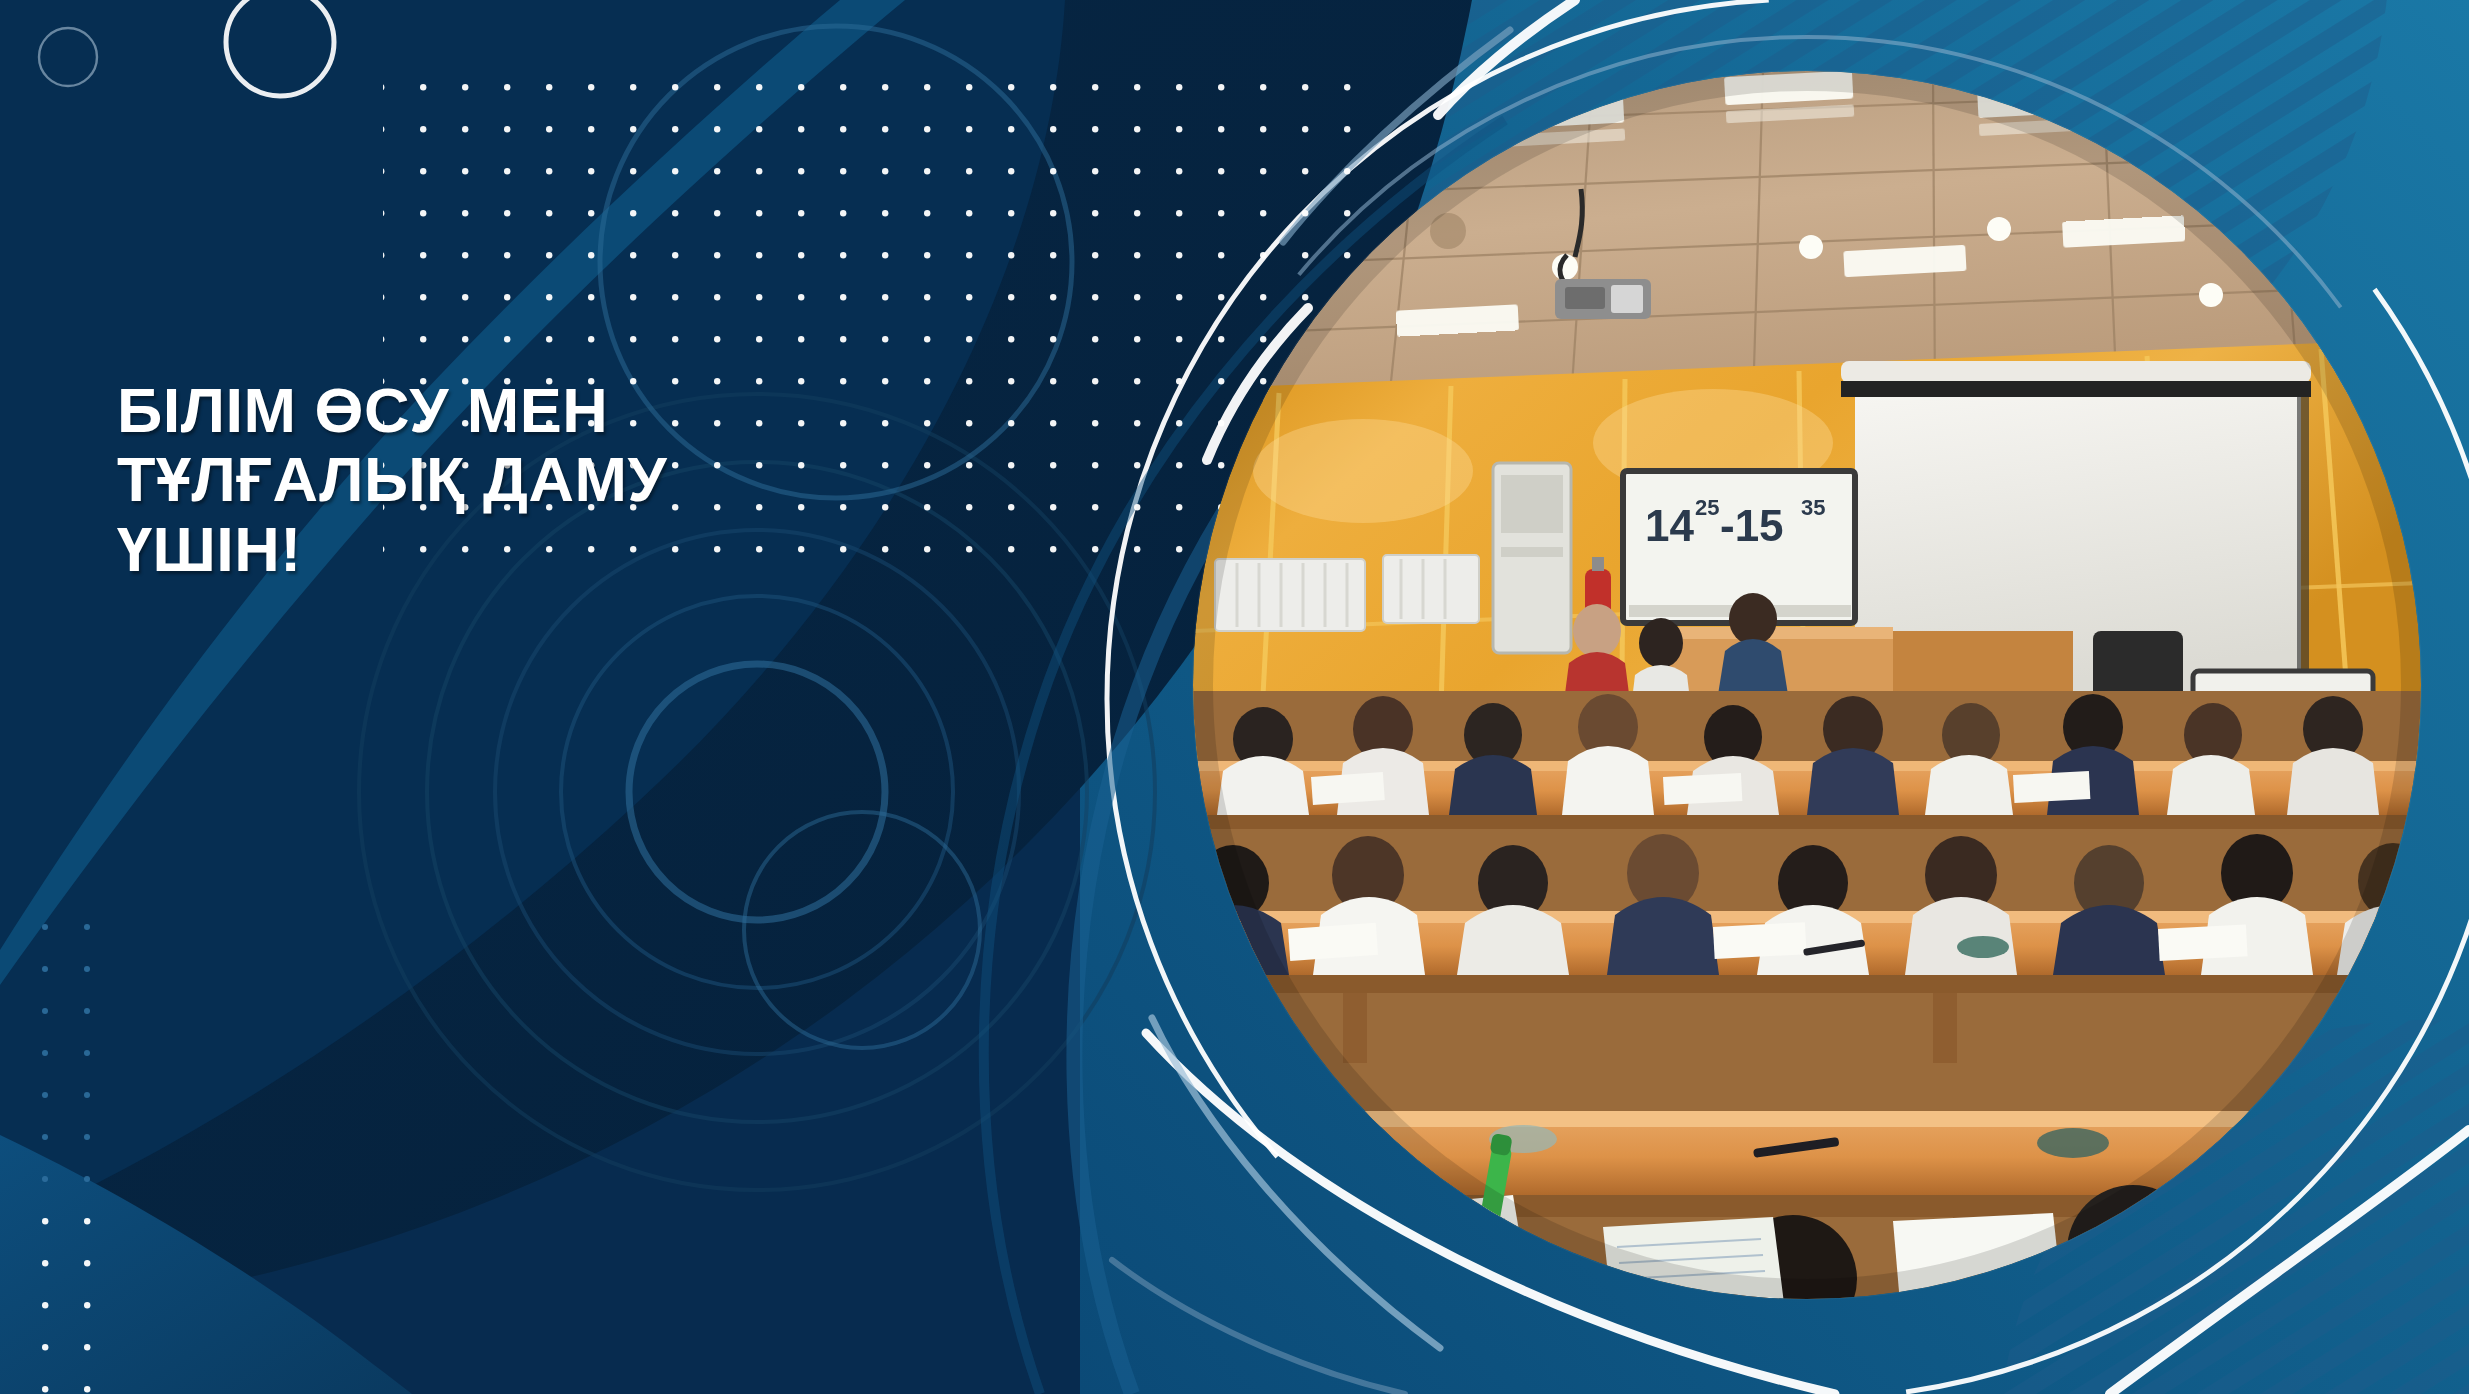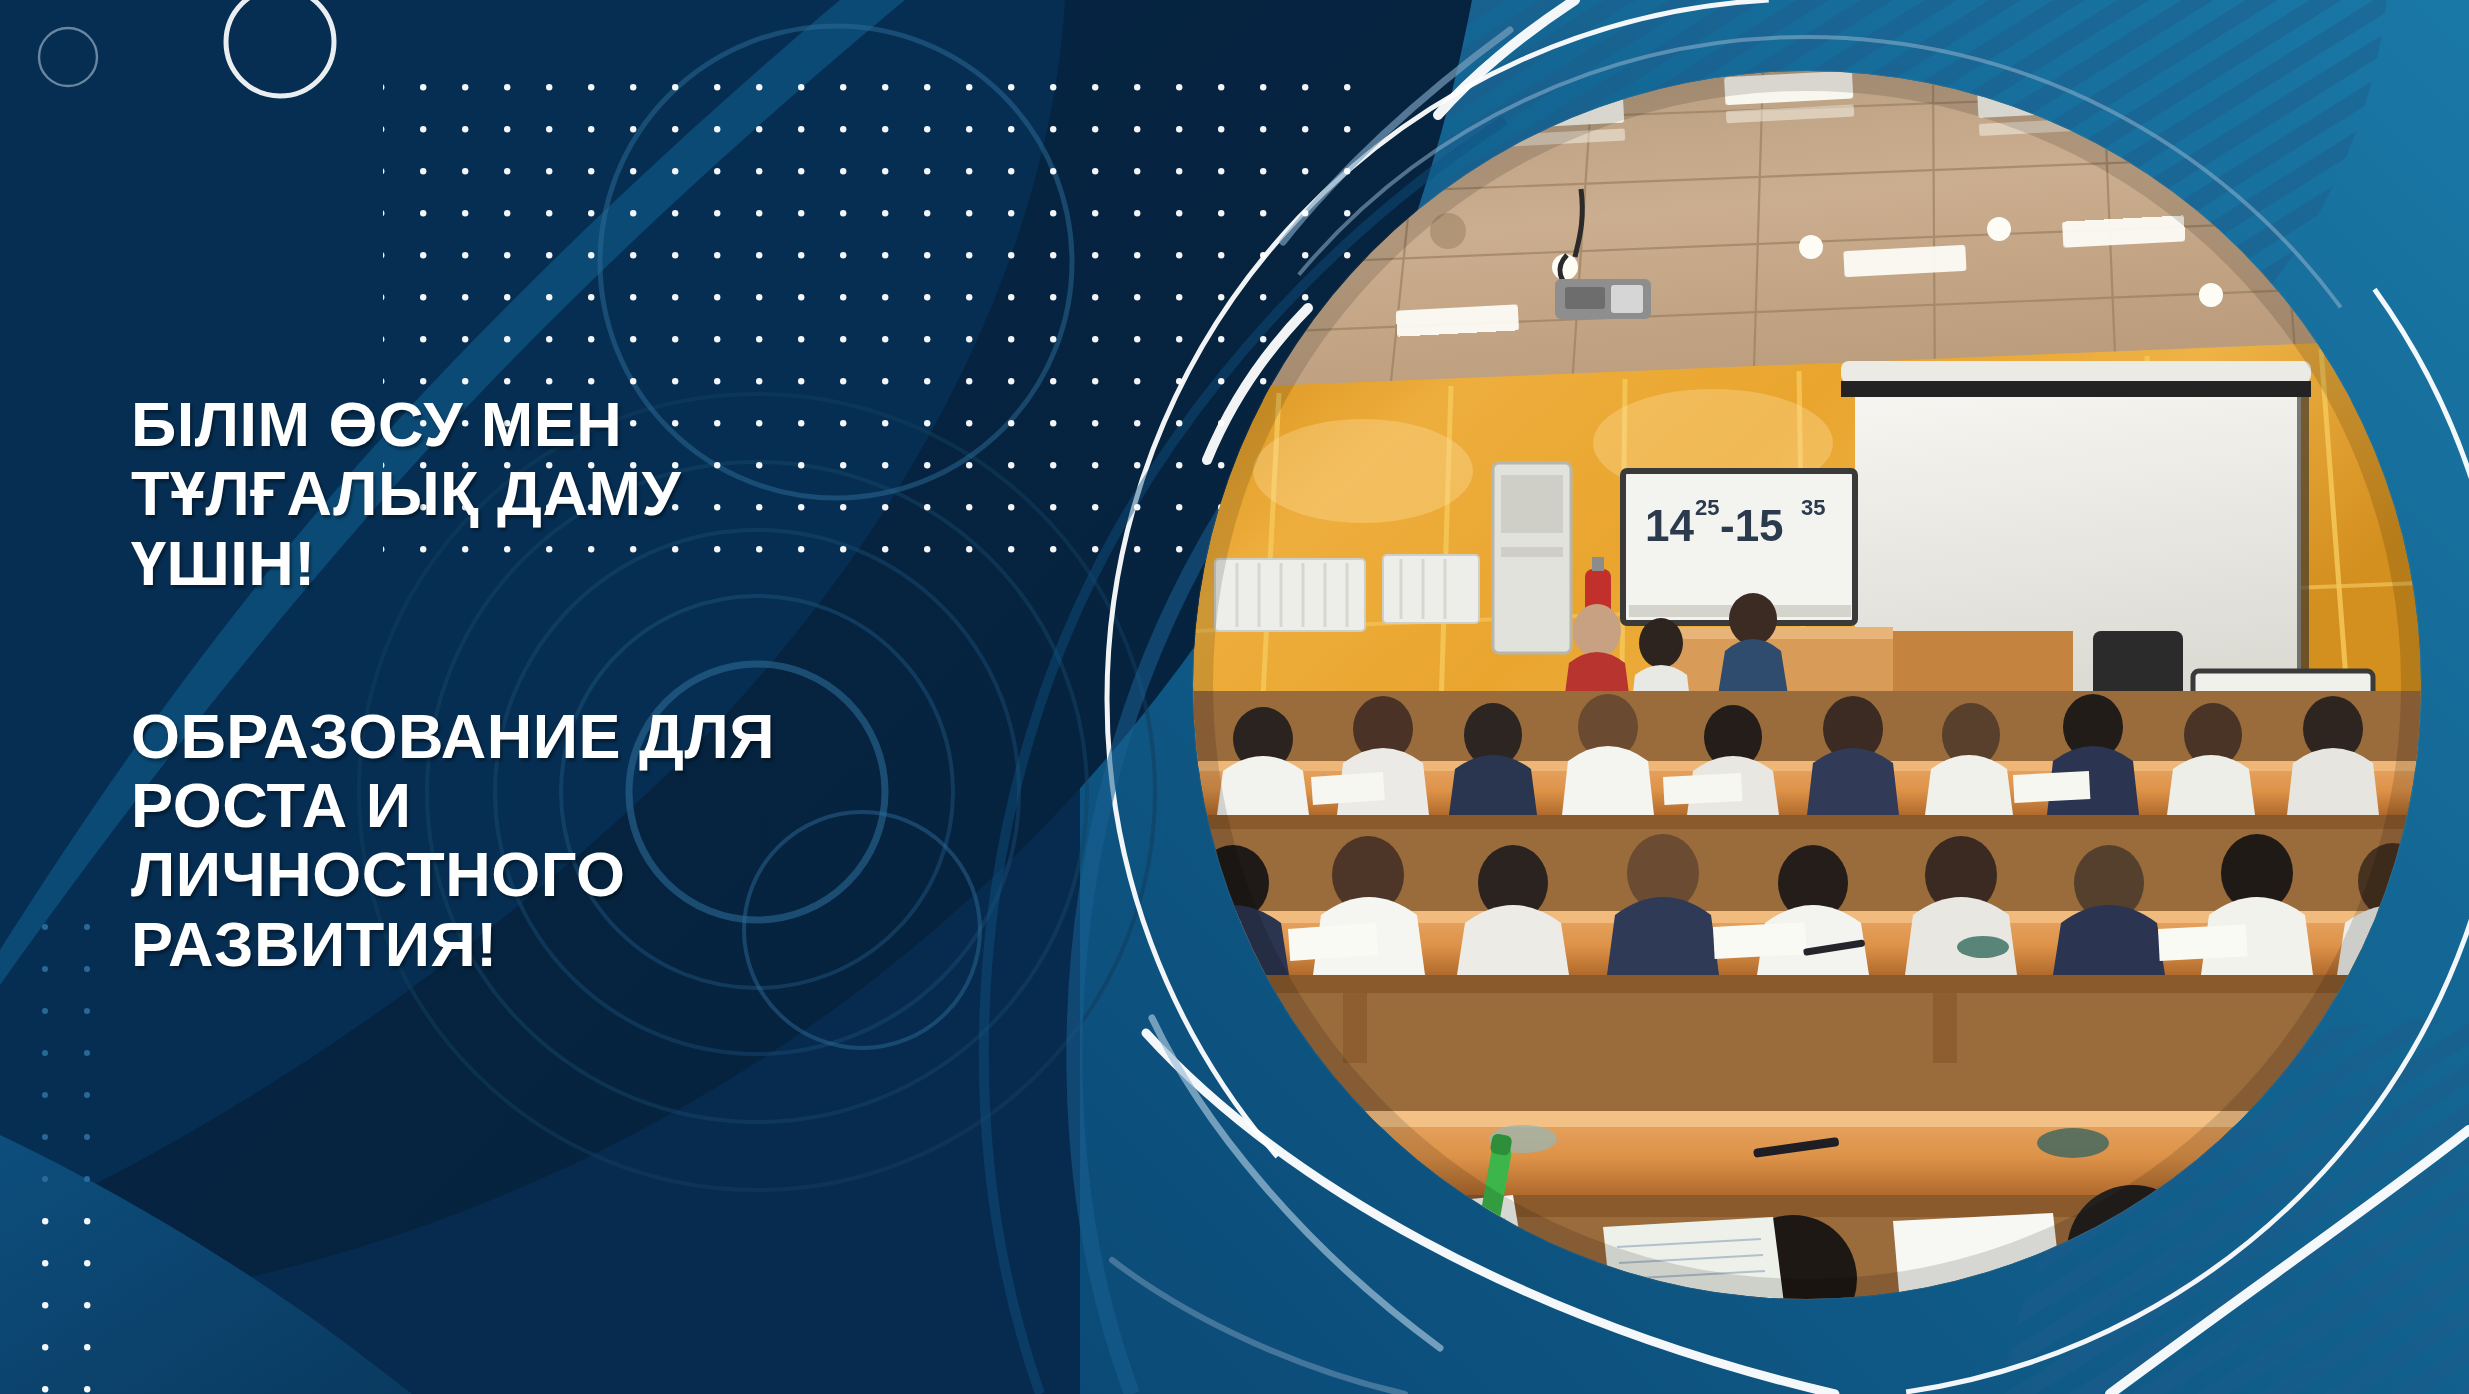--- a/index.html
+++ b/index.html
@@ -22,21 +22,21 @@
 
   
   #text-block {
     position: absolute;
     left: 113px;
     top: 372px;
     width: 800px;
     z-index: 40;
   }
   .headline {
-    margin: 18px;
+    margin: 4px;
     color: #ffffff;
     font-family: "Liberation Sans", sans-serif;
     font-weight: 700;
     font-size: 63px;
     line-height: 1.10;
     letter-spacing: 0.5px;
     text-transform: uppercase;
     text-shadow: 2px 3px 3px rgba(0,0,0,0.38);
     white-space: pre-line;
   }
@@ -479,18 +479,15 @@
 
         <circle cx="614" cy="614" r="614" fill="none" stroke="#00000022" stroke-width="40"></circle>
       </g>
     </svg>
   </div>
 
   <div id="text-block">
     <h1 class="headline kk">БІЛІМ ӨСУ МЕН
 ТҰЛҒАЛЫҚ ДАМУ
 ҮШІН!</h1>
-    <h2 class="headline ru">ОБРАЗОВАНИЕ ДЛЯ
-РОСТА И ЛИЧНОСТНОГО
-РАЗВИТИЯ!</h2>
   </div>
 
 </div>
 
 </body></html>

